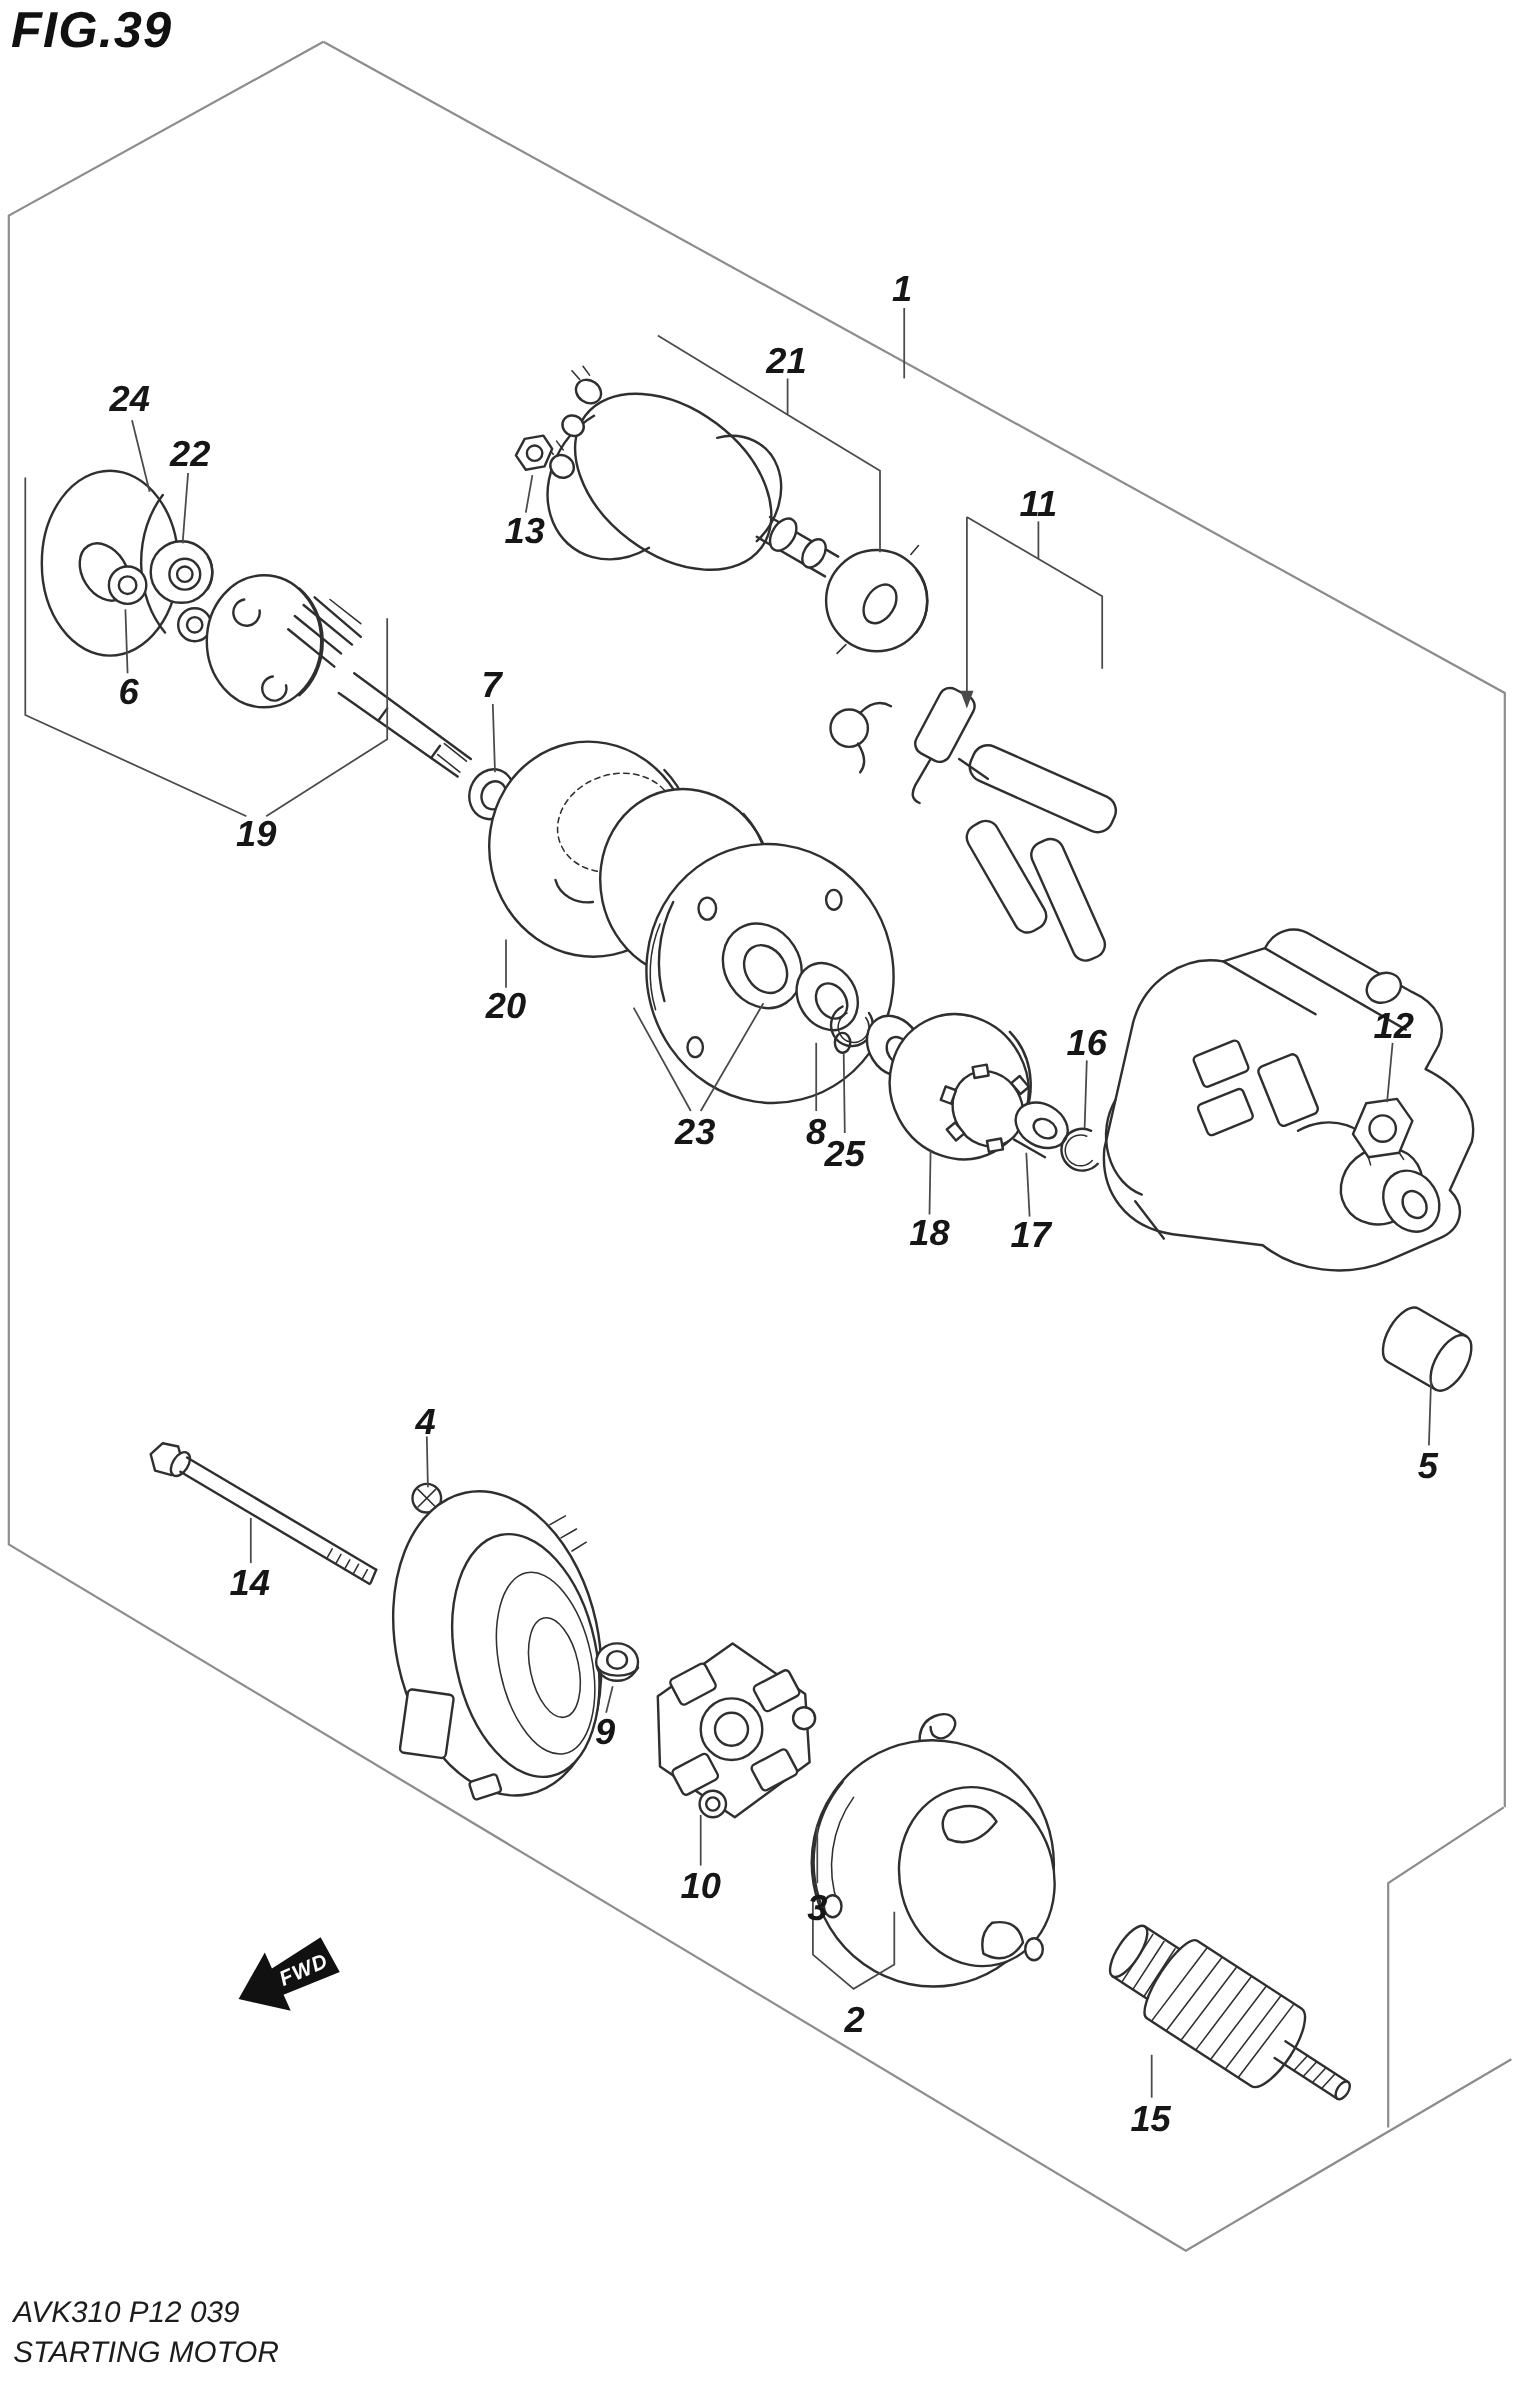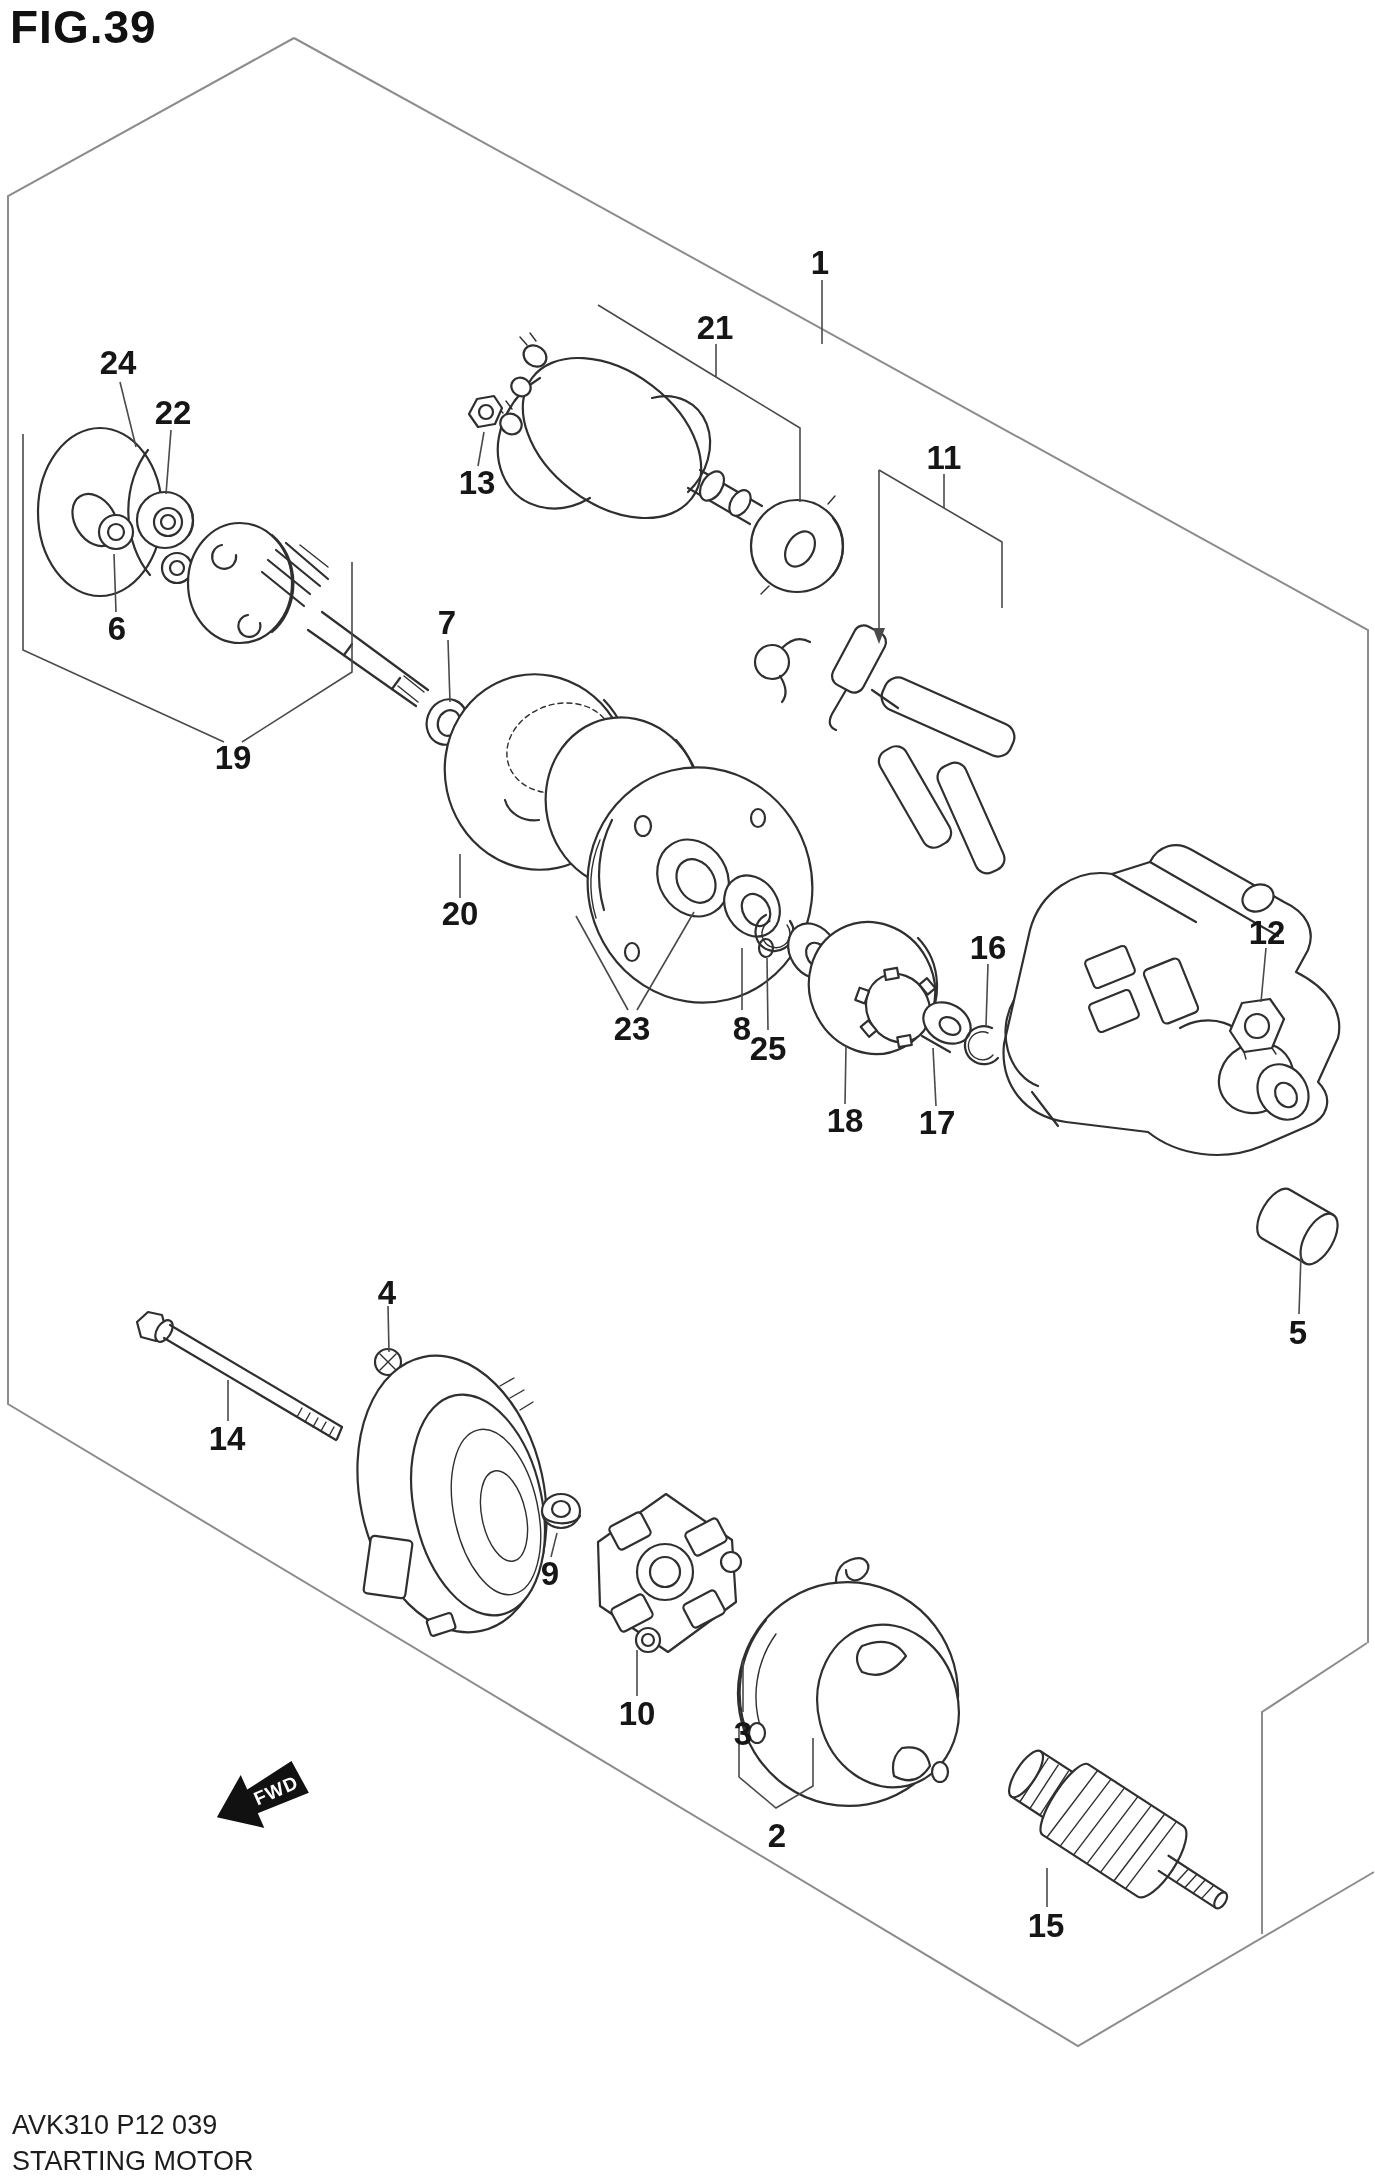--- a/index.html
+++ b/index.html
@@ -1,22 +1,22 @@
 <!DOCTYPE html>
 <html><head>
 <meta charset="utf-8">
 <style>
   html,body{margin:0;padding:0;background:#ffffff;}
   .stage{position:relative;width:1375px;height:2178px;background:#ffffff;overflow:hidden;
-         font-family:"Liberation Sans", sans-serif;}
+         font-family:"Liberation Sans", sans-serif;font-style:italic;}
   .stage svg{position:absolute;left:0;top:0;}
   .fig-title{position:absolute;left:10px;top:0px;font-size:46px;font-weight:bold;color:#111;
              letter-spacing:1px;}
   .footer{position:absolute;left:12px;top:2084px;color:#1c1c1c;font-size:27px;line-height:36px;
-          letter-spacing:0px;margin-top:23px;}
+          letter-spacing:0px;}
   .sketch{stroke:#2f2f2f;stroke-width:2.2;fill:none;stroke-linecap:round;stroke-linejoin:round;}
   .fillw{fill:#ffffff;}
   .leader{stroke:#4a4a4a;stroke-width:1.6;fill:none;}
   .border-line{stroke:#8c8c8c;stroke-width:2;fill:none;}
   .thin{stroke-width:1.4;}
   .part-label{font-family:"Liberation Sans",sans-serif;font-size:33px;font-weight:bold;fill:#161616;}
 </style>
 </head>
 <body>
 

